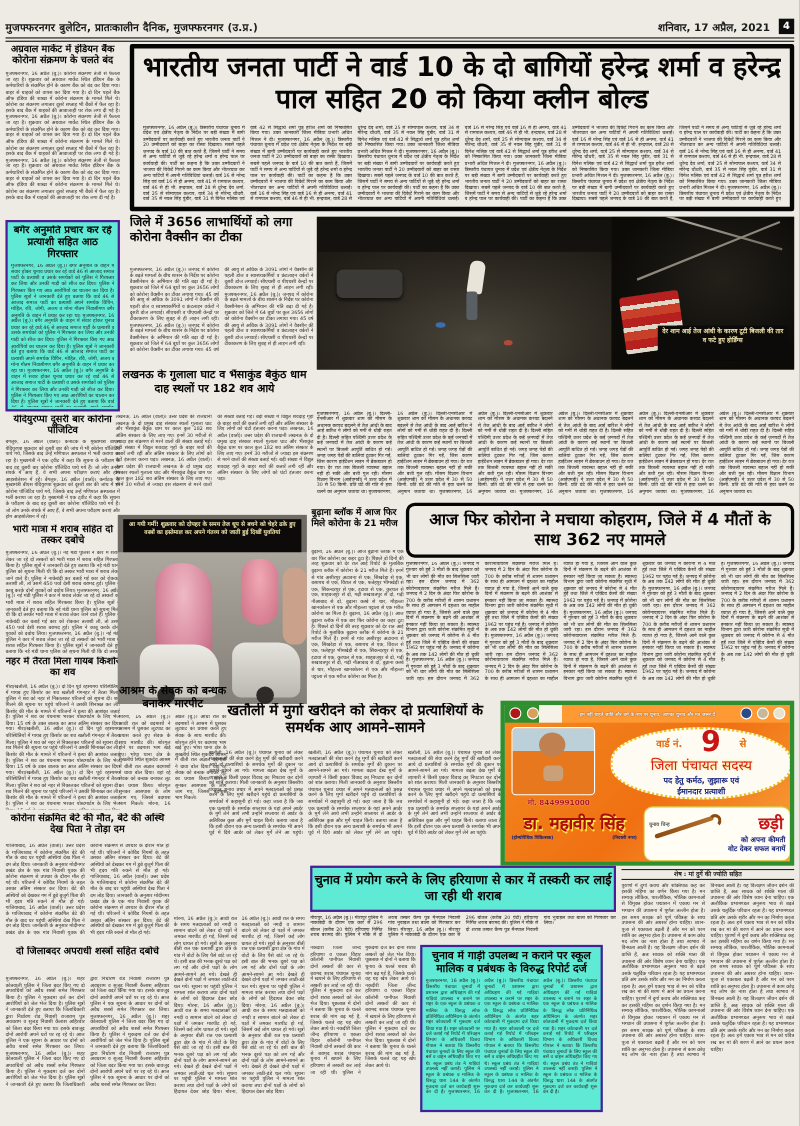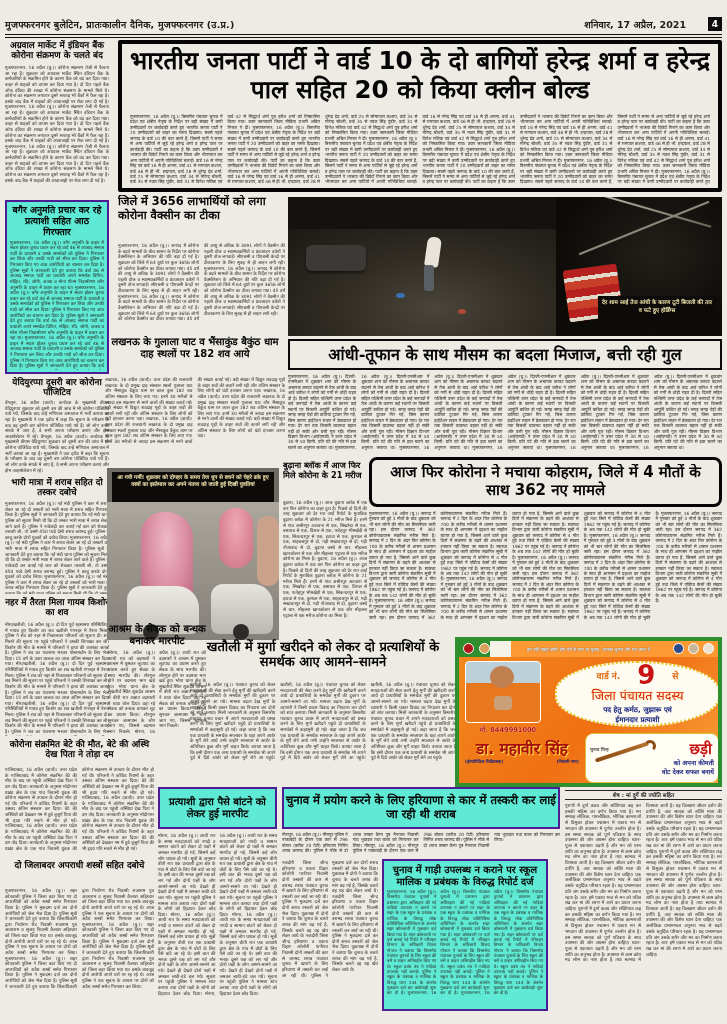--- a/index.html
+++ b/index.html
@@ -16,21 +16,21 @@
   .photo{overflow:hidden}
   .blob{position:absolute;border-radius:50%}
 </style>
 </head>
 <body>
 
 <div class="page">
 
   <div class="abs" style="left:5px;top:15px;width:717px;height:18px;display:flex;align-items:center;justify-content:space-between">
     <span style="font-size:9.5px;font-weight:800;letter-spacing:.2px">मुजफ्फरनगर बुलेटिन, प्रातःकालीन दैनिक, मुजफ्फरनगर (उ.प्र.)</span>
-    <span style="display:flex;align-items:center;gap:22px">
+    <span style="display:flex;align-items:center;gap:8px">
       <span style="font-size:9.5px;font-weight:800">शनिवार, 17 अप्रैल, 2021</span>
       <span style="width:14px;height:14px;background:#0d0d0d;color:#fff;font-size:9px;font-weight:700;display:flex;align-items:center;justify-content:center">4</span>
     </span>
   </div>
   <div class="abs rule2" style="left:5px;top:34px;width:717px"></div>
 
   <div class="abs" style="left:118px;top:40px;width:604px;height:152px;border:4px solid #050505;border-radius:2px;padding:3px 8px">
     <div class="hl" style="font-size:24.5px;height:64px">भारतीय जनता पार्टी ने वार्ड 10 के दो बागियों हरेन्द्र शर्मा व हरेन्द्र पाल सहित 20 को किया क्लीन बोल्ड</div>
     <div class="j" style="margin-top:3px;height:72px;font-size:4.3px;line-height:1.27;column-count:6;column-gap:5px">मुजफ्फरनगर, 16 अप्रैल (बु.)। त्रिस्तरीय पंचायत चुनाव में प्रदेश एवं क्षेत्रीय नेतृत्व के निर्देश पर बड़ी संख्या में बागी उम्मीदवारों पर कार्यवाही करते हुए भारतीय जनता पार्टी ने 20 उम्मीदवारों को बाहर का रास्ता दिखाया। सबसे पहले जनपद के वार्ड 10 की बात करते हैं, जिसमें पार्टी ने समय से अन्य पार्टियों से जुड़े रहे हरेन्द्र शर्मा व हरेन्द्र पाल पर कार्यवाही की। पार्टी का कहना है कि उक्त उम्मीदवारों ने भाजपा की विकेटें गिराने का काम किया और भीतरघात कर अन्य पार्टियों में अपनी गतिविधियां चलाईं। वार्ड 16 से नरेन्द्र सिंह एवं वार्ड 16 से ही अनम्य, वार्ड 41 से रामपाल कश्यप, वार्ड 46 से ही भी. इन्द्रपाल, वार्ड 28 से धुरेन्द्र देव शर्मा, वार्ड 25 से सोम्यपाल कश्यप, वार्ड 34 से मोरेन्द्र चौधरी, वार्ड 35 से नवल सिंह पुंडीर, वार्ड 31 से विनेश मलिक एवं वार्ड 42 से सिद्धार्थ शर्मा पुत्र हरीश शर्मा को निष्कासित किया गया। उक्त जानकारी जिला मीडिया प्रभारी अचित मित्तल ने दी। मुजफ्फरनगर, 16 अप्रैल (बु.)। त्रिस्तरीय पंचायत चुनाव में प्रदेश एवं क्षेत्रीय नेतृत्व के निर्देश पर बड़ी संख्या में बागी उम्मीदवारों पर कार्यवाही करते हुए भारतीय जनता पार्टी ने 20 उम्मीदवारों को बाहर का रास्ता दिखाया। सबसे पहले जनपद के वार्ड 10 की बात करते हैं, जिसमें पार्टी ने समय से अन्य पार्टियों से जुड़े रहे हरेन्द्र शर्मा व हरेन्द्र पाल पर कार्यवाही की। पार्टी का कहना है कि उक्त उम्मीदवारों ने भाजपा की विकेटें गिराने का काम किया और भीतरघात कर अन्य पार्टियों में अपनी गतिविधियां चलाईं। वार्ड 16 से नरेन्द्र सिंह एवं वार्ड 16 से ही अनम्य, वार्ड 41 से रामपाल कश्यप, वार्ड 46 से ही भी. इन्द्रपाल, वार्ड 28 से धुरेन्द्र देव शर्मा, वार्ड 25 से सोम्यपाल कश्यप, वार्ड 34 से मोरेन्द्र चौधरी, वार्ड 35 से नवल सिंह पुंडीर, वार्ड 31 से विनेश मलिक एवं वार्ड 42 से सिद्धार्थ शर्मा पुत्र हरीश शर्मा को निष्कासित किया गया। उक्त जानकारी जिला मीडिया प्रभारी अचित मित्तल ने दी। मुजफ्फरनगर, 16 अप्रैल (बु.)। त्रिस्तरीय पंचायत चुनाव में प्रदेश एवं क्षेत्रीय नेतृत्व के निर्देश पर बड़ी संख्या में बागी उम्मीदवारों पर कार्यवाही करते हुए भारतीय जनता पार्टी ने 20 उम्मीदवारों को बाहर का रास्ता दिखाया। सबसे पहले जनपद के वार्ड 10 की बात करते हैं, जिसमें पार्टी ने समय से अन्य पार्टियों से जुड़े रहे हरेन्द्र शर्मा व हरेन्द्र पाल पर कार्यवाही की। पार्टी का कहना है कि उक्त उम्मीदवारों ने भाजपा की विकेटें गिराने का काम किया और भीतरघात कर अन्य पार्टियों में अपनी गतिविधियां चलाईं। वार्ड 16 से नरेन्द्र सिंह एवं वार्ड 16 से ही अनम्य, वार्ड 41 से रामपाल कश्यप, वार्ड 46 से ही भी. इन्द्रपाल, वार्ड 28 से धुरेन्द्र देव शर्मा, वार्ड 25 से सोम्यपाल कश्यप, वार्ड 34 से मोरेन्द्र चौधरी, वार्ड 35 से नवल सिंह पुंडीर, वार्ड 31 से विनेश मलिक एवं वार्ड 42 से सिद्धार्थ शर्मा पुत्र हरीश शर्मा को निष्कासित किया गया। उक्त जानकारी जिला मीडिया प्रभारी अचित मित्तल ने दी। मुजफ्फरनगर, 16 अप्रैल (बु.)। त्रिस्तरीय पंचायत चुनाव में प्रदेश एवं क्षेत्रीय नेतृत्व के निर्देश पर बड़ी संख्या में बागी उम्मीदवारों पर कार्यवाही करते हुए भारतीय जनता पार्टी ने 20 उम्मीदवारों को बाहर का रास्ता दिखाया। सबसे पहले जनपद के वार्ड 10 की बात करते हैं, जिसमें पार्टी ने समय से अन्य पार्टियों से जुड़े रहे हरेन्द्र शर्मा व हरेन्द्र पाल पर कार्यवाही की। पार्टी का कहना है कि उक्त उम्मीदवारों ने भाजपा की विकेटें गिराने का काम किया और भीतरघात कर अन्य पार्टियों में अपनी गतिविधियां चलाईं। वार्ड 16 से नरेन्द्र सिंह एवं वार्ड 16 से ही अनम्य, वार्ड 41 से रामपाल कश्यप, वार्ड 46 से ही भी. इन्द्रपाल, वार्ड 28 से धुरेन्द्र देव शर्मा, वार्ड 25 से सोम्यपाल कश्यप, वार्ड 34 से मोरेन्द्र चौधरी, वार्ड 35 से नवल सिंह पुंडीर, वार्ड 31 से विनेश मलिक एवं वार्ड 42 से सिद्धार्थ शर्मा पुत्र हरीश शर्मा को निष्कासित किया गया। उक्त जानकारी जिला मीडिया प्रभारी अचित मित्तल ने दी। मुजफ्फरनगर, 16 अप्रैल (बु.)। त्रिस्तरीय पंचायत चुनाव में प्रदेश एवं क्षेत्रीय नेतृत्व के निर्देश पर बड़ी संख्या में बागी उम्मीदवारों पर कार्यवाही करते हुए भारतीय जनता पार्टी ने 20 उम्मीदवारों को बाहर का रास्ता दिखाया। सबसे पहले जनपद के वार्ड 10 की बात करते हैं, जिसमें पार्टी ने समय से अन्य पार्टियों से जुड़े रहे हरेन्द्र शर्मा व हरेन्द्र पाल पर कार्यवाही की। पार्टी का कहना है कि उक्त उम्मीदवारों ने भाजपा की विकेटें गिराने का काम किया और भीतरघात कर अन्य पार्टियों में अपनी गतिविधियां चलाईं। वार्ड 16 से नरेन्द्र सिंह एवं वार्ड 16 से ही अनम्य, वार्ड 41 से रामपाल कश्यप, वार्ड 46 से ही भी. इन्द्रपाल, वार्ड 28 से धुरेन्द्र देव शर्मा, वार्ड 25 से सोम्यपाल कश्यप, वार्ड 34 से मोरेन्द्र चौधरी, वार्ड 35 से नवल सिंह पुंडीर, वार्ड 31 से विनेश मलिक एवं वार्ड 42 से सिद्धार्थ शर्मा पुत्र हरीश शर्मा को निष्कासित किया गया। उक्त जानकारी जिला मीडिया प्रभारी अचित मित्तल ने दी। मुजफ्फरनगर, 16 अप्रैल (बु.)। त्रिस्तरीय पंचायत चुनाव में प्रदेश एवं क्षेत्रीय नेतृत्व के निर्देश पर बड़ी संख्या में बागी उम्मीदवारों पर कार्यवाही करते हुए भारतीय जनता पार्टी ने 20 उम्मीदवारों को बाहर का रास्ता दिखाया। सबसे पहले जनपद के वार्ड 10 की बात करते हैं, जिसमें पार्टी ने समय से अन्य पार्टियों से जुड़े रहे हरेन्द्र शर्मा व हरेन्द्र पाल पर कार्यवाही की। पार्टी का कहना है कि उक्त उम्मीदवारों ने भाजपा की विकेटें गिराने का काम किया और भीतरघात कर अन्य पार्टियों में अपनी गतिविधियां चलाईं। वार्ड 16 से नरेन्द्र सिंह एवं वार्ड 16 से ही अनम्य, वार्ड 41 से रामपाल कश्यप, वार्ड 46 से ही भी. इन्द्रपाल, वार्ड 28 से धुरेन्द्र देव शर्मा, वार्ड 25 से सोम्यपाल कश्यप, वार्ड 34 से मोरेन्द्र चौधरी, वार्ड 35 से नवल सिंह पुंडीर, वार्ड 31 से विनेश मलिक एवं वार्ड 42 से सिद्धार्थ शर्मा पुत्र हरीश शर्मा को निष्कासित किया गया। उक्त जानकारी जिला मीडिया प्रभारी अचित मित्तल ने दी।</div>
   </div>
@@ -68,21 +68,20 @@
     <div class="abs" style="left:136px;top:68px;width:10px;height:26px;background:#5a5f66;border-radius:3px"></div>
     <div class="blob" style="left:108px;top:96px;width:9px;height:5px;background:#3a6fb0"></div>
     <div class="blob" style="left:170px;top:112px;width:8px;height:5px;background:#b04a3a"></div>
     <div class="abs" style="left:268px;top:0;width:166px;height:139px;background:radial-gradient(ellipse at 60% 40%,#23201a 0%,#0c0b08 70%)"></div>
     <div class="abs" style="left:276px;top:8px;width:150px;height:2px;background:linear-gradient(90deg,#cfcabb,#6a655a);transform:rotate(16deg)"></div>
     <div class="abs" style="left:286px;top:30px;width:140px;height:1.6px;background:#8d887b;transform:rotate(-22deg)"></div>
     <div class="abs" style="left:278px;top:70px;width:54px;height:52px;background:repeating-linear-gradient(180deg,#b6201e 0 8px,#e0d8c8 8px 12px,#c8402a 12px 20px);transform:rotate(-8deg);border-radius:3px"></div>
     <div class="abs capbox" style="right:6px;bottom:8px;width:118px;height:32px;font-size:5.6px;padding:3px">देर शाम आई तेज आंधी के कारण टूटी बिजली की तार व फटे हुए होर्डिंग्स</div>
   </div>
 
-  <div class="abs hl" style="left:288px;top:339px;width:434px;height:31px;border:2.5px solid #0a0a0a;font-size:16px;line-height:27px">आंधी-तूफान के साथ मौसम का बदला मिजाज, बत्ती रही गुल</div>
   <div class="abs j" style="left:288px;top:374px;width:434px;height:83px;font-size:4.3px;line-height:1.27;column-count:6;column-gap:5px">मुजफ्फरनगर, 16 अप्रैल (बु.)। दिल्ली-एनसीआर में शुक्रवार शाम को मौसम के अचानक करवट बदलने से तेज आंधी के बाद आई बारिश ने लोगों को गर्मी से थोड़ी राहत दी है। दिल्ली सहित पश्चिमी उत्तर प्रदेश के कई जनपदों में तेज आंधी के कारण कई स्थानों पर बिजली आपूर्ति बाधित हो गई। जगह जगह पेड़ों की डालियां टूटकर गिर गईं, जिस कारण हाईटेंशन लाइन में ब्रेकडाउन हो गया। देर रात तक बिजली व्यवस्था बहाल नहीं हो सकी और बत्ती गुल रही। मौसम विज्ञान विभाग (आईएमडी) ने उत्तर प्रदेश में 30 से 50 किमी. प्रति घंटे की गति से हवा चलने का अनुमान जताया था। मुजफ्फरनगर, 16 अप्रैल (बु.)। दिल्ली-एनसीआर में शुक्रवार शाम को मौसम के अचानक करवट बदलने से तेज आंधी के बाद आई बारिश ने लोगों को गर्मी से थोड़ी राहत दी है। दिल्ली सहित पश्चिमी उत्तर प्रदेश के कई जनपदों में तेज आंधी के कारण कई स्थानों पर बिजली आपूर्ति बाधित हो गई। जगह जगह पेड़ों की डालियां टूटकर गिर गईं, जिस कारण हाईटेंशन लाइन में ब्रेकडाउन हो गया। देर रात तक बिजली व्यवस्था बहाल नहीं हो सकी और बत्ती गुल रही। मौसम विज्ञान विभाग (आईएमडी) ने उत्तर प्रदेश में 30 से 50 किमी. प्रति घंटे की गति से हवा चलने का अनुमान जताया था। मुजफ्फरनगर, 16 अप्रैल (बु.)। दिल्ली-एनसीआर में शुक्रवार शाम को मौसम के अचानक करवट बदलने से तेज आंधी के बाद आई बारिश ने लोगों को गर्मी से थोड़ी राहत दी है। दिल्ली सहित पश्चिमी उत्तर प्रदेश के कई जनपदों में तेज आंधी के कारण कई स्थानों पर बिजली आपूर्ति बाधित हो गई। जगह जगह पेड़ों की डालियां टूटकर गिर गईं, जिस कारण हाईटेंशन लाइन में ब्रेकडाउन हो गया। देर रात तक बिजली व्यवस्था बहाल नहीं हो सकी और बत्ती गुल रही। मौसम विज्ञान विभाग (आईएमडी) ने उत्तर प्रदेश में 30 से 50 किमी. प्रति घंटे की गति से हवा चलने का अनुमान जताया था। मुजफ्फरनगर, 16 अप्रैल (बु.)। दिल्ली-एनसीआर में शुक्रवार शाम को मौसम के अचानक करवट बदलने से तेज आंधी के बाद आई बारिश ने लोगों को गर्मी से थोड़ी राहत दी है। दिल्ली सहित पश्चिमी उत्तर प्रदेश के कई जनपदों में तेज आंधी के कारण कई स्थानों पर बिजली आपूर्ति बाधित हो गई। जगह जगह पेड़ों की डालियां टूटकर गिर गईं, जिस कारण हाईटेंशन लाइन में ब्रेकडाउन हो गया। देर रात तक बिजली व्यवस्था बहाल नहीं हो सकी और बत्ती गुल रही। मौसम विज्ञान विभाग (आईएमडी) ने उत्तर प्रदेश में 30 से 50 किमी. प्रति घंटे की गति से हवा चलने का अनुमान जताया था। मुजफ्फरनगर, 16 अप्रैल (बु.)। दिल्ली-एनसीआर में शुक्रवार शाम को मौसम के अचानक करवट बदलने से तेज आंधी के बाद आई बारिश ने लोगों को गर्मी से थोड़ी राहत दी है। दिल्ली सहित पश्चिमी उत्तर प्रदेश के कई जनपदों में तेज आंधी के कारण कई स्थानों पर बिजली आपूर्ति बाधित हो गई। जगह जगह पेड़ों की डालियां टूटकर गिर गईं, जिस कारण हाईटेंशन लाइन में ब्रेकडाउन हो गया। देर रात तक बिजली व्यवस्था बहाल नहीं हो सकी और बत्ती गुल रही। मौसम विज्ञान विभाग (आईएमडी) ने उत्तर प्रदेश में 30 से 50 किमी. प्रति घंटे की गति से हवा चलने का अनुमान जताया था। मुजफ्फरनगर, 16 अप्रैल (बु.)। दिल्ली-एनसीआर में शुक्रवार शाम को मौसम के अचानक करवट बदलने से तेज आंधी के बाद आई बारिश ने लोगों को गर्मी से थोड़ी राहत दी है। दिल्ली सहित पश्चिमी उत्तर प्रदेश के कई जनपदों में तेज आंधी के कारण कई स्थानों पर बिजली आपूर्ति बाधित हो गई। जगह जगह पेड़ों की डालियां टूटकर गिर गईं, जिस कारण हाईटेंशन लाइन में ब्रेकडाउन हो गया। देर रात तक बिजली व्यवस्था बहाल नहीं हो सकी और बत्ती गुल रही। मौसम विज्ञान विभाग (आईएमडी) ने उत्तर प्रदेश में 30 से 50 किमी. प्रति घंटे की गति से हवा चलने का अनुमान जताया था।</div>
 
   <div class="abs hl" style="left:105px;top:336px;width:180px;font-size:10px">लखनऊ के गुलाला घाट व भैंसाकुंड बैकुंठ धाम दाह स्थलों पर 182 शव आये</div>
   <div class="abs j" style="left:105px;top:377px;width:180px;height:88px;font-size:4.4px;line-height:1.28;column-count:2;column-gap:5px">लखनऊ, 16 अप्रैल (वार्ता)। उत्तर प्रदेश की राजधानी लखनऊ के दो प्रमुख दाह संस्कार स्थलों गुलाला घाट और भैंसाकुंड बैकुंठ धाम पर काल कुल 182 शव अंतिम संस्कार के लिए लाए गए। इनमें 30 मरीजों से ज्यादा इस संक्रमण से मरने वालों की संख्या बताई गई। बड़ी संख्या में विद्युत शवदाह गृहों के बाहर शवों की कतारें लगी रहीं और अंतिम संस्कार के लिए लोगों को घंटों इंतजार करना पड़ा। लखनऊ, 16 अप्रैल (वार्ता)। उत्तर प्रदेश की राजधानी लखनऊ के दो प्रमुख दाह संस्कार स्थलों गुलाला घाट और भैंसाकुंड बैकुंठ धाम पर काल कुल 182 शव अंतिम संस्कार के लिए लाए गए। इनमें 30 मरीजों से ज्यादा इस संक्रमण से मरने वालों की संख्या बताई गई। बड़ी संख्या में विद्युत शवदाह गृहों के बाहर शवों की कतारें लगी रहीं और अंतिम संस्कार के लिए लोगों को घंटों इंतजार करना पड़ा। लखनऊ, 16 अप्रैल (वार्ता)। उत्तर प्रदेश की राजधानी लखनऊ के दो प्रमुख दाह संस्कार स्थलों गुलाला घाट और भैंसाकुंड बैकुंठ धाम पर काल कुल 182 शव अंतिम संस्कार के लिए लाए गए। इनमें 30 मरीजों से ज्यादा इस संक्रमण से मरने वालों की संख्या बताई गई। बड़ी संख्या में विद्युत शवदाह गृहों के बाहर शवों की कतारें लगी रहीं और अंतिम संस्कार के लिए लोगों को घंटों इंतजार करना पड़ा।</div>
 
   <div class="abs photo" style="left:107px;top:468px;width:172px;height:172px;background:linear-gradient(180deg,#b7b2a8 0%,#9a958c 55%,#84807a 100%)">
     <div class="abs" style="left:0;top:0;width:172px;height:34px;background:#6f6b64"></div>
     <div class="abs capbox" style="left:5px;top:4px;width:162px;height:30px;font-size:5.4px;padding:2px">आ गयी गर्मी! शुक्रवार को दोपहर के समय तेज धूप से बचने को चेहरे ढके हुए वस्त्रों का इस्तेमाल कर अपने गंतव्य को जाती हुई दिखीं युवतियां</div>
     <div class="abs" style="left:34px;top:44px;width:52px;height:96px;background:radial-gradient(ellipse at 50% 30%,#efb9c6 0%,#d98ba0 55%,#b8647e 100%);border-radius:22px 26px 10px 10px"></div>
     <div class="abs" style="left:112px;top:40px;width:34px;height:60px;background:radial-gradient(ellipse at 50% 30%,#f0a9b4 0%,#cc6e85 100%);border-radius:16px"></div>
@@ -100,21 +99,20 @@
     <div class="hl" style="font-size:15px;padding:0 6px">आज फिर कोरोना ने मचाया कोहराम, जिले में 4 मौतों के साथ 362 नए मामले</div>
   </div>
   <div class="abs j" style="left:369px;top:511px;width:353px;height:128px;font-size:4.3px;line-height:1.27;column-count:5;column-gap:5px">मुजफ्फरनगर, 16 अप्रैल (बु.)। जनपद में गुरुवार को हुई 3 मौतों के बाद शुक्रवार को भी चार लोगों की मौत का सिलसिला जारी रहा। इस दौरान जनपद में 362 कोरोनावायरस संक्रमित मरीज मिले हैं। जनपद में 2 दिन के अंदर फिर कोरोना के 700 के करीब मरीजों से शासन प्रशासन के साथ ही आमजन में दहशत का माहौल व्याप्त हो गया है, जिससे आने वाले कुछ दिनों में संक्रमण के बढ़ने की आशंका से इनकार नहीं किया जा सकता है। स्वास्थ्य विभाग द्वारा जारी कोरोना संक्रमित सूची में शुक्रवार को जनपद में कोरोना से 4 मौत हुईं तथा जिले में एक्टिव केसों की संख्या 1962 पर पहुंच गई है। जनपद में कोरोना के अब तक 142 लोगों की मौत हो चुकी है। मुजफ्फरनगर, 16 अप्रैल (बु.)। जनपद में गुरुवार को हुई 3 मौतों के बाद शुक्रवार को भी चार लोगों की मौत का सिलसिला जारी रहा। इस दौरान जनपद में 362 कोरोनावायरस संक्रमित मरीज मिले हैं। जनपद में 2 दिन के अंदर फिर कोरोना के 700 के करीब मरीजों से शासन प्रशासन के साथ ही आमजन में दहशत का माहौल व्याप्त हो गया है, जिससे आने वाले कुछ दिनों में संक्रमण के बढ़ने की आशंका से इनकार नहीं किया जा सकता है। स्वास्थ्य विभाग द्वारा जारी कोरोना संक्रमित सूची में शुक्रवार को जनपद में कोरोना से 4 मौत हुईं तथा जिले में एक्टिव केसों की संख्या 1962 पर पहुंच गई है। जनपद में कोरोना के अब तक 142 लोगों की मौत हो चुकी है। मुजफ्फरनगर, 16 अप्रैल (बु.)। जनपद में गुरुवार को हुई 3 मौतों के बाद शुक्रवार को भी चार लोगों की मौत का सिलसिला जारी रहा। इस दौरान जनपद में 362 कोरोनावायरस संक्रमित मरीज मिले हैं। जनपद में 2 दिन के अंदर फिर कोरोना के 700 के करीब मरीजों से शासन प्रशासन के साथ ही आमजन में दहशत का माहौल व्याप्त हो गया है, जिससे आने वाले कुछ दिनों में संक्रमण के बढ़ने की आशंका से इनकार नहीं किया जा सकता है। स्वास्थ्य विभाग द्वारा जारी कोरोना संक्रमित सूची में शुक्रवार को जनपद में कोरोना से 4 मौत हुईं तथा जिले में एक्टिव केसों की संख्या 1962 पर पहुंच गई है। जनपद में कोरोना के अब तक 142 लोगों की मौत हो चुकी है। मुजफ्फरनगर, 16 अप्रैल (बु.)। जनपद में गुरुवार को हुई 3 मौतों के बाद शुक्रवार को भी चार लोगों की मौत का सिलसिला जारी रहा। इस दौरान जनपद में 362 कोरोनावायरस संक्रमित मरीज मिले हैं। जनपद में 2 दिन के अंदर फिर कोरोना के 700 के करीब मरीजों से शासन प्रशासन के साथ ही आमजन में दहशत का माहौल व्याप्त हो गया है, जिससे आने वाले कुछ दिनों में संक्रमण के बढ़ने की आशंका से इनकार नहीं किया जा सकता है। स्वास्थ्य विभाग द्वारा जारी कोरोना संक्रमित सूची में शुक्रवार को जनपद में कोरोना से 4 मौत हुईं तथा जिले में एक्टिव केसों की संख्या 1962 पर पहुंच गई है। जनपद में कोरोना के अब तक 142 लोगों की मौत हो चुकी है। मुजफ्फरनगर, 16 अप्रैल (बु.)। जनपद में गुरुवार को हुई 3 मौतों के बाद शुक्रवार को भी चार लोगों की मौत का सिलसिला जारी रहा। इस दौरान जनपद में 362 कोरोनावायरस संक्रमित मरीज मिले हैं। जनपद में 2 दिन के अंदर फिर कोरोना के 700 के करीब मरीजों से शासन प्रशासन के साथ ही आमजन में दहशत का माहौल व्याप्त हो गया है, जिससे आने वाले कुछ दिनों में संक्रमण के बढ़ने की आशंका से इनकार नहीं किया जा सकता है। स्वास्थ्य विभाग द्वारा जारी कोरोना संक्रमित सूची में शुक्रवार को जनपद में कोरोना से 4 मौत हुईं तथा जिले में एक्टिव केसों की संख्या 1962 पर पहुंच गई है। जनपद में कोरोना के अब तक 142 लोगों की मौत हो चुकी है। मुजफ्फरनगर, 16 अप्रैल (बु.)। जनपद में गुरुवार को हुई 3 मौतों के बाद शुक्रवार को भी चार लोगों की मौत का सिलसिला जारी रहा। इस दौरान जनपद में 362 कोरोनावायरस संक्रमित मरीज मिले हैं। जनपद में 2 दिन के अंदर फिर कोरोना के 700 के करीब मरीजों से शासन प्रशासन के साथ ही आमजन में दहशत का माहौल व्याप्त हो गया है, जिससे आने वाले कुछ दिनों में संक्रमण के बढ़ने की आशंका से इनकार नहीं किया जा सकता है। स्वास्थ्य विभाग द्वारा जारी कोरोना संक्रमित सूची में शुक्रवार को जनपद में कोरोना से 4 मौत हुईं तथा जिले में एक्टिव केसों की संख्या 1962 पर पहुंच गई है। जनपद में कोरोना के अब तक 142 लोगों की मौत हो चुकी है।</div>
 
   <div class="abs hl" style="left:108px;top:623px;width:98px;font-size:10px">आश्रम के सेवक को बन्धक बनाकर मारपीट</div>
   <div class="abs j" style="left:108px;top:650px;width:98px;height:86px;font-size:4.4px;line-height:1.28;column-count:2;column-gap:4px">मोरना, 16 अप्रैल (बु.)। आधी रात को बदमाशों ने आश्रम में घुसकर लूटपाट का प्रयास करते हुए सेवक के साथ मारपीट की। शोरगुल होने पर बदमाश भाग खड़े हुए। भोपा थाना क्षेत्र के सुखतीर्थ स्थित शुकदेव आश्रम में बीती रात अज्ञात बदमाशों ने धावा बोल दिया। वहां रहे सेवक को बन्धक बनाकर लूट का प्रयास किया। शोरगुल सुनकर आसपास के लोग जाग गए, जिससे बदमाश भाग निकले। मोरना, 16 अप्रैल (बु.)। आधी रात को बदमाशों ने आश्रम में घुसकर लूटपाट का प्रयास करते हुए सेवक के साथ मारपीट की। शोरगुल होने पर बदमाश भाग खड़े हुए। भोपा थाना क्षेत्र के सुखतीर्थ स्थित शुकदेव आश्रम में बीती रात अज्ञात बदमाशों ने धावा बोल दिया। वहां रहे सेवक को बन्धक बनाकर लूट का प्रयास किया। शोरगुल सुनकर आसपास के लोग जाग गए, जिससे बदमाश भाग निकले।</div>
 
   <div class="abs hl" style="left:190px;top:639px;width:266px;font-size:13px">खतौली में मुर्गा खरीदने को लेकर दो प्रत्याशियों के समर्थक आए आमने–सामने</div>
   <div class="abs j" style="left:190px;top:682px;width:266px;height:100px;font-size:4.4px;line-height:1.28;column-count:3;column-gap:5px">खतौली, 16 अप्रैल (बु.)। पंचायत चुनाव को लेकर मतदाताओं की सेवा करने हेतु मुर्गों की खरीदारी करने आये दो प्रत्याशियों के समर्थक मुर्गों की दुकान पर आमने-सामने आ गये। मामला बढ़ता देख मुर्गों के व्यापारी ने किसी प्रकार विवाद का निपटारा कर दोनों को शांत कराया। मिली जानकारी के अनुसार त्रिस्तरीय पंचायत चुनाव प्रचार में अपने मतदाताओं को प्रसन्न करने के लिए मुर्गा खरीदने पहुंचे दो प्रत्याशियों के समर्थकों में कहासुनी हो गई। कहा जाता है कि जब एक प्रत्याशी के समर्थक सप्लायर के यहां अपने आर्डर के मुर्गे लेने आये तभी उन्होंने सप्लायर से आर्डर के अतिरिक्त कुछ और मुर्गे चाहत किये। बताया जाता है कि इसी दौरान एक अन्य प्रत्याशी के समर्थक भी अपने पूर्व में दिये आर्डर को लेकर मुर्गे लेने आ पहुंचे। खतौली, 16 अप्रैल (बु.)। पंचायत चुनाव को लेकर मतदाताओं की सेवा करने हेतु मुर्गों की खरीदारी करने आये दो प्रत्याशियों के समर्थक मुर्गों की दुकान पर आमने-सामने आ गये। मामला बढ़ता देख मुर्गों के व्यापारी ने किसी प्रकार विवाद का निपटारा कर दोनों को शांत कराया। मिली जानकारी के अनुसार त्रिस्तरीय पंचायत चुनाव प्रचार में अपने मतदाताओं को प्रसन्न करने के लिए मुर्गा खरीदने पहुंचे दो प्रत्याशियों के समर्थकों में कहासुनी हो गई। कहा जाता है कि जब एक प्रत्याशी के समर्थक सप्लायर के यहां अपने आर्डर के मुर्गे लेने आये तभी उन्होंने सप्लायर से आर्डर के अतिरिक्त कुछ और मुर्गे चाहत किये। बताया जाता है कि इसी दौरान एक अन्य प्रत्याशी के समर्थक भी अपने पूर्व में दिये आर्डर को लेकर मुर्गे लेने आ पहुंचे। खतौली, 16 अप्रैल (बु.)। पंचायत चुनाव को लेकर मतदाताओं की सेवा करने हेतु मुर्गों की खरीदारी करने आये दो प्रत्याशियों के समर्थक मुर्गों की दुकान पर आमने-सामने आ गये। मामला बढ़ता देख मुर्गों के व्यापारी ने किसी प्रकार विवाद का निपटारा कर दोनों को शांत कराया। मिली जानकारी के अनुसार त्रिस्तरीय पंचायत चुनाव प्रचार में अपने मतदाताओं को प्रसन्न करने के लिए मुर्गा खरीदने पहुंचे दो प्रत्याशियों के समर्थकों में कहासुनी हो गई। कहा जाता है कि जब एक प्रत्याशी के समर्थक सप्लायर के यहां अपने आर्डर के मुर्गे लेने आये तभी उन्होंने सप्लायर से आर्डर के अतिरिक्त कुछ और मुर्गे चाहत किये। बताया जाता है कि इसी दौरान एक अन्य प्रत्याशी के समर्थक भी अपने पूर्व में दिये आर्डर को लेकर मुर्गे लेने आ पहुंचे।</div>
 
-  <div class="abs boxed hl" style="left:158px;top:787px;width:119px;height:42px;font-size:10px;display:flex;align-items:center;justify-content:center;padding:2px">प्रत्याशी द्वारा पैसे बांटने को लेकर हुई मारपीट</div>
   <div class="abs j" style="left:158px;top:833px;width:119px;height:177px;font-size:4.4px;line-height:1.28;column-count:2;column-gap:4px">मोरना, 16 अप्रैल (बु.)। आधी रात के समय मतदाताओं को नगदी व सामान बांटने को लेकर दो पक्षों में जमकर मारपीट हो गई, जिसमें कई लोग घायल हो गये। सूत्रों के अनुसार बीती रात एक प्रत्याशी द्वारा क्षेत्र के गांव में वोटों के लिए पैसे बांटे जा रहे थे। इसी बात की भनक दूसरे पक्ष को लग गई और दोनों पक्षों के लोग आमने-सामने आ गये। देखते ही देखते दोनों पक्षों में जमकर लाठी-डंडे चल गये। सूचना पर पहुंची पुलिस ने मामला शांत कराया तथा दोनों पक्षों के लोगों को हिदायत देकर छोड़ दिया। मोरना, 16 अप्रैल (बु.)। आधी रात के समय मतदाताओं को नगदी व सामान बांटने को लेकर दो पक्षों में जमकर मारपीट हो गई, जिसमें कई लोग घायल हो गये। सूत्रों के अनुसार बीती रात एक प्रत्याशी द्वारा क्षेत्र के गांव में वोटों के लिए पैसे बांटे जा रहे थे। इसी बात की भनक दूसरे पक्ष को लग गई और दोनों पक्षों के लोग आमने-सामने आ गये। देखते ही देखते दोनों पक्षों में जमकर लाठी-डंडे चल गये। सूचना पर पहुंची पुलिस ने मामला शांत कराया तथा दोनों पक्षों के लोगों को हिदायत देकर छोड़ दिया। मोरना, 16 अप्रैल (बु.)। आधी रात के समय मतदाताओं को नगदी व सामान बांटने को लेकर दो पक्षों में जमकर मारपीट हो गई, जिसमें कई लोग घायल हो गये। सूत्रों के अनुसार बीती रात एक प्रत्याशी द्वारा क्षेत्र के गांव में वोटों के लिए पैसे बांटे जा रहे थे। इसी बात की भनक दूसरे पक्ष को लग गई और दोनों पक्षों के लोग आमने-सामने आ गये। देखते ही देखते दोनों पक्षों में जमकर लाठी-डंडे चल गये। सूचना पर पहुंची पुलिस ने मामला शांत कराया तथा दोनों पक्षों के लोगों को हिदायत देकर छोड़ दिया। मोरना, 16 अप्रैल (बु.)। आधी रात के समय मतदाताओं को नगदी व सामान बांटने को लेकर दो पक्षों में जमकर मारपीट हो गई, जिसमें कई लोग घायल हो गये। सूत्रों के अनुसार बीती रात एक प्रत्याशी द्वारा क्षेत्र के गांव में वोटों के लिए पैसे बांटे जा रहे थे। इसी बात की भनक दूसरे पक्ष को लग गई और दोनों पक्षों के लोग आमने-सामने आ गये। देखते ही देखते दोनों पक्षों में जमकर लाठी-डंडे चल गये। सूचना पर पहुंची पुलिस ने मामला शांत कराया तथा दोनों पक्षों के लोगों को हिदायत देकर छोड़ दिया।</div>
 
   <div class="abs boxed hl" style="left:282px;top:787px;width:278px;height:42px;font-size:11.5px;display:flex;align-items:center;justify-content:center;padding:2px">चुनाव में प्रयोग करने के लिए हरियाणा से कार में तस्करी कर लाई जा रही थी शराब</div>
   <div class="abs j" style="left:282px;top:832px;width:278px;height:24px;font-size:4.3px;line-height:1.27;column-count:4;column-gap:5px">मीरापुर, 16 अप्रैल (बु.)। मीरापुर पुलिस ने नाकाबंदी के दौरान एक कार से 296 बोतल (करीब 20 पेटी) हरियाणा निर्मित शराब बरामद की। पुलिस ने मौके से दो शराब तस्कर कैम्प पुत्र मैनपाल निवासी गांव भुवाड़ल तथा बाला को गिरफ्तार कर लिया। मीरापुर, 16 अप्रैल (बु.)। मीरापुर पुलिस ने नाकाबंदी के दौरान एक कार से 296 बोतल (करीब 20 पेटी) हरियाणा निर्मित शराब बरामद की। पुलिस ने मौके से दो शराब तस्कर कैम्प पुत्र मैनपाल निवासी गांव भुवाड़ल तथा बाला को गिरफ्तार कर लिया।</div>
   <div class="abs j" style="left:282px;top:860px;width:96px;height:150px;font-size:4.4px;line-height:1.28;column-count:2;column-gap:4px">नकदीरी जिला जीन्द हरियाणा व एकता विहार कॉलोनी पानीपत निवासी दोनों तस्करों की कार से बरामद शराब पंचायत चुनाव में खपाने के लिए हरियाणा से तस्करी कर लाई जा रही थी। पुलिस ने मुकदमा दर्ज कर दोनों शराब तस्करों को जेल भेज दिया। पूछताछ में दोनों ने बताया कि चुनाव के चलते शराब की मांग बढ़ गई है, जिसके चलते वह यह खेप लेकर आये थे। नकदीरी जिला जीन्द हरियाणा व एकता विहार कॉलोनी पानीपत निवासी दोनों तस्करों की कार से बरामद शराब पंचायत चुनाव में खपाने के लिए हरियाणा से तस्करी कर लाई जा रही थी। पुलिस ने मुकदमा दर्ज कर दोनों शराब तस्करों को जेल भेज दिया। पूछताछ में दोनों ने बताया कि चुनाव के चलते शराब की मांग बढ़ गई है, जिसके चलते वह यह खेप लेकर आये थे। नकदीरी जिला जीन्द हरियाणा व एकता विहार कॉलोनी पानीपत निवासी दोनों तस्करों की कार से बरामद शराब पंचायत चुनाव में खपाने के लिए हरियाणा से तस्करी कर लाई जा रही थी। पुलिस ने मुकदमा दर्ज कर दोनों शराब तस्करों को जेल भेज दिया। पूछताछ में दोनों ने बताया कि चुनाव के चलते शराब की मांग बढ़ गई है, जिसके चलते वह यह खेप लेकर आये थे।</div>
 
   <div class="abs boxed" style="left:382px;top:859px;width:166px;height:152px;padding:3px">
     <div class="hl" style="font-size:9.8px">चुनाव में गाड़ी उपलब्ध न कराने पर स्कूल मालिक व प्रबंधक के विरुद्ध रिपोर्ट दर्ज</div>
     <div class="j" style="margin-top:2px;height:112px;font-size:4.2px;line-height:1.27;column-count:3;column-gap:4px">मुजफ्फरनगर, 16 अप्रैल (बु.)। त्रिस्तरीय पंचायत चुनावों में प्रशासन द्वारा अधिग्रहण की गई गाड़ियां उपलब्ध न कराने पर शहर के एक स्कूल के प्रबंधक व मालिक के विरुद्ध लोक प्रतिनिधित्व अधिनियम के अंतर्गत शहर कोतवाली में मुकदमा दर्ज किया गया है। शहर कोतवाली पर दर्ज कराई गई रिपोर्ट में परिवहन विभाग के अधिकारी विजय गोपाल ने बताया कि त्रिस्तरीय पंचायत चुनावों के लिए स्कूल की बसें व वाहन अधिग्रहीत किए गए थे। स्कूल प्रबंध तंत्र ने गाड़ियां उपलब्ध नहीं कराईं। पुलिस ने स्कूल के प्रबंधक व मालिक के विरुद्ध धारा 144 के अंतर्गत मुकदमा दर्ज कर कार्यवाही शुरू कर दी है। मुजफ्फरनगर, 16 अप्रैल (बु.)। त्रिस्तरीय पंचायत चुनावों में प्रशासन द्वारा अधिग्रहण की गई गाड़ियां उपलब्ध न कराने पर शहर के एक स्कूल के प्रबंधक व मालिक के विरुद्ध लोक प्रतिनिधित्व अधिनियम के अंतर्गत शहर कोतवाली में मुकदमा दर्ज किया गया है। शहर कोतवाली पर दर्ज कराई गई रिपोर्ट में परिवहन विभाग के अधिकारी विजय गोपाल ने बताया कि त्रिस्तरीय पंचायत चुनावों के लिए स्कूल की बसें व वाहन अधिग्रहीत किए गए थे। स्कूल प्रबंध तंत्र ने गाड़ियां उपलब्ध नहीं कराईं। पुलिस ने स्कूल के प्रबंधक व मालिक के विरुद्ध धारा 144 के अंतर्गत मुकदमा दर्ज कर कार्यवाही शुरू कर दी है। मुजफ्फरनगर, 16 अप्रैल (बु.)। त्रिस्तरीय पंचायत चुनावों में प्रशासन द्वारा अधिग्रहण की गई गाड़ियां उपलब्ध न कराने पर शहर के एक स्कूल के प्रबंधक व मालिक के विरुद्ध लोक प्रतिनिधित्व अधिनियम के अंतर्गत शहर कोतवाली में मुकदमा दर्ज किया गया है। शहर कोतवाली पर दर्ज कराई गई रिपोर्ट में परिवहन विभाग के अधिकारी विजय गोपाल ने बताया कि त्रिस्तरीय पंचायत चुनावों के लिए स्कूल की बसें व वाहन अधिग्रहीत किए गए थे। स्कूल प्रबंध तंत्र ने गाड़ियां उपलब्ध नहीं कराईं। पुलिस ने स्कूल के प्रबंधक व मालिक के विरुद्ध धारा 144 के अंतर्गत मुकदमा दर्ज कर कार्यवाही शुरू कर दी है।</div>
   </div>

